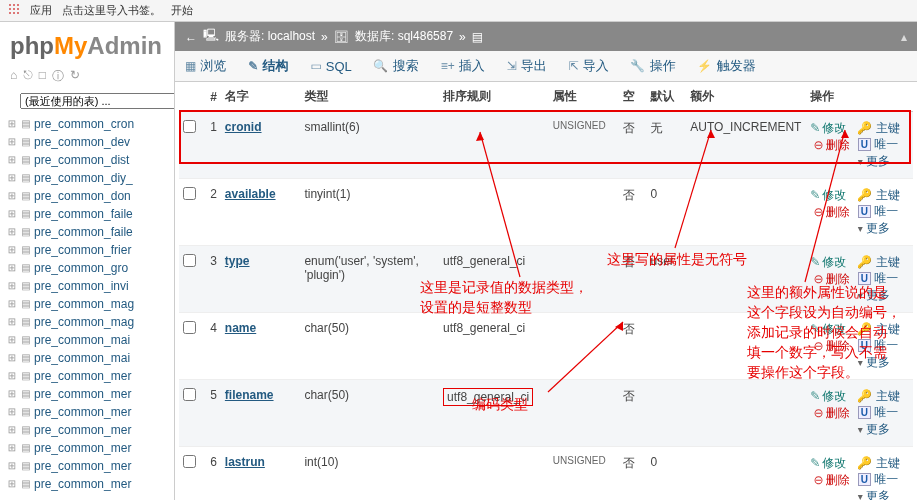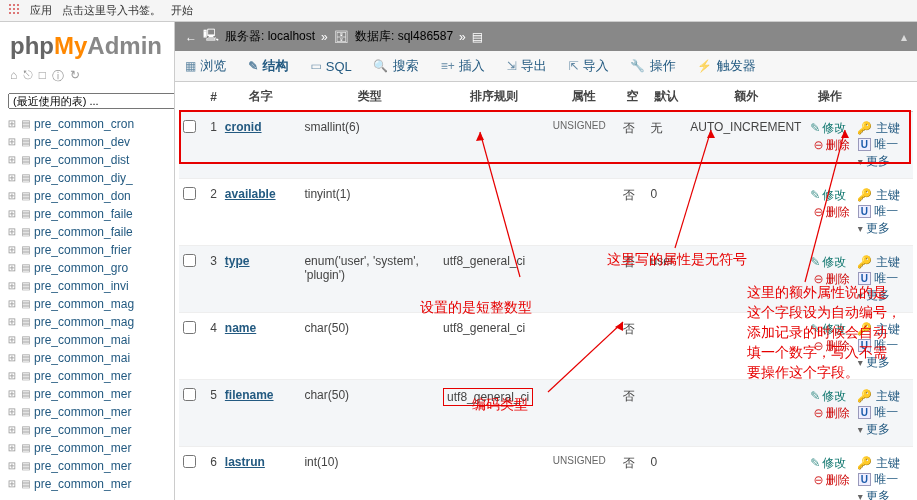--- a/index.html
+++ b/index.html
@@ -7,36 +7,36 @@
 .topbar{background:#f5f5f5;border-bottom:1px solid #ccc;padding:3px 8px;font-size:11px;display:flex;gap:10px;color:#333}
 .topbar span{cursor:pointer}
 .dots{display:inline-block;width:12px;height:12px;background-image:radial-gradient(circle,#d77 1px,transparent 1px);background-size:4px 4px;vertical-align:middle}
 .layout{display:flex;height:calc(100vh - 20px)}
 .sidebar{width:175px;background:#fff;padding:6px 4px;border-right:1px solid #ccc;overflow:hidden}
 .logo{font-size:24px;font-weight:bold;padding:4px 6px}
 .logo .p{color:#666}
 .logo .my{color:#f80}
 .logo .a{color:#888}
 .sb-icons{display:flex;gap:6px;padding:4px 6px;color:#999}
-.sb-sel{width:192px;font-size:11px;margin:4px 0 6px 4px}
+.sb-sel{width:192px;font-size:11px;margin:4px 0 6px 16px}
 .tree{font-size:12px;line-height:18px}
 .tree-item{display:flex;align-items:center;gap:2px;padding:0 2px;white-space:nowrap;overflow:hidden}
 .tree-item .t{color:#999;font-size:10px;width:12px;text-align:center;cursor:pointer}
 .tree-item .l{color:#235a81;cursor:pointer}
 .main{flex:1;display:flex;flex-direction:column;background:#fff;position:relative}
 .crumb{background:#888;color:#fff;padding:4px 10px;font-size:12px;display:flex;align-items:center;gap:6px}
-.crumb a{color:#000000;cursor:pointer}
+.crumb a{color:#ffffff;cursor:pointer}
 .crumb .hide{margin-left:auto;cursor:pointer;opacity:.7}
 .tabs{display:flex;background:#f7f7f7;border-bottom:1px solid #ccc;padding:6px 10px;gap:22px}
 .tabs .tab{display:flex;align-items:center;gap:4px;color:#235a81;cursor:pointer;font-size:13px}
 .tabs .tab.active{font-weight:bold}
 .tabs .ic{font-size:12px;opacity:.7}
 .tblwrap{overflow:auto;padding:0 4px;position:relative}
 table{width:100%;border-collapse:collapse;font-size:12px}
-th{background:#fff;text-align:center;font-weight:bold;padding:6px 4px;border-bottom:1px solid #ccc}
+th{background:#fff;text-align:left;font-weight:bold;padding:6px 4px;border-bottom:1px solid #ccc}
 th.rt{text-align:right}
 td{padding:8px 4px;border-bottom:1px solid #eee;vertical-align:top}
 tr.odd td{background:#f4f6f8}
 tr.even td{background:#fff}
 .redbox{position:absolute;border:2px solid #e60000;pointer-events:none}
 .name{color:#235a81;font-weight:bold;cursor:pointer;text-decoration:underline}
 .act{color:#0f766e;cursor:pointer;white-space:nowrap}
 .act.r{color:#c00}
 .act .ic{margin-right:2px;opacity:.8}
 .kcell{text-align:left}
@@ -353,21 +353,21 @@
                 <span class="kact"><span class="u">U</span> 唯一</span>
                 <span class="kact"><span class="dd">▾</span> 更多</span>
               </td>
             </tr>
           </tbody>
       </table>
 
       <div class="redbox" style="top:28px;left:4px;right:6px;height:54px"></div>
 
       <div class="anno" style="top:195px;left:245px">
-        <br><span>设置的是短整数型</span>
+        <span>这里是记录值的数据类型，</span><br><span>设置的是短整数型</span>
       </div>
       <div class="anno" style="top:200px;left:572px">
         <span>这里的额外属性说的是</span><br><span>这个字段设为自动编号，</span><br><span>添加记录的时候会自动</span><br><span>填一个数字，写入不需</span><br><span>要操作这个字段。</span>
       </div>
       <div class="anno" style="top:167px;left:432px">这里写的属性是无符号</div>
       <div class="anno" style="top:312px;left:297px">编码类型</div>
 
       <svg class="arr" style="top:0;left:0" width="900" height="420">
         <defs></defs>
         <line x1="305" y1="50" x2="345" y2="195"></line>

